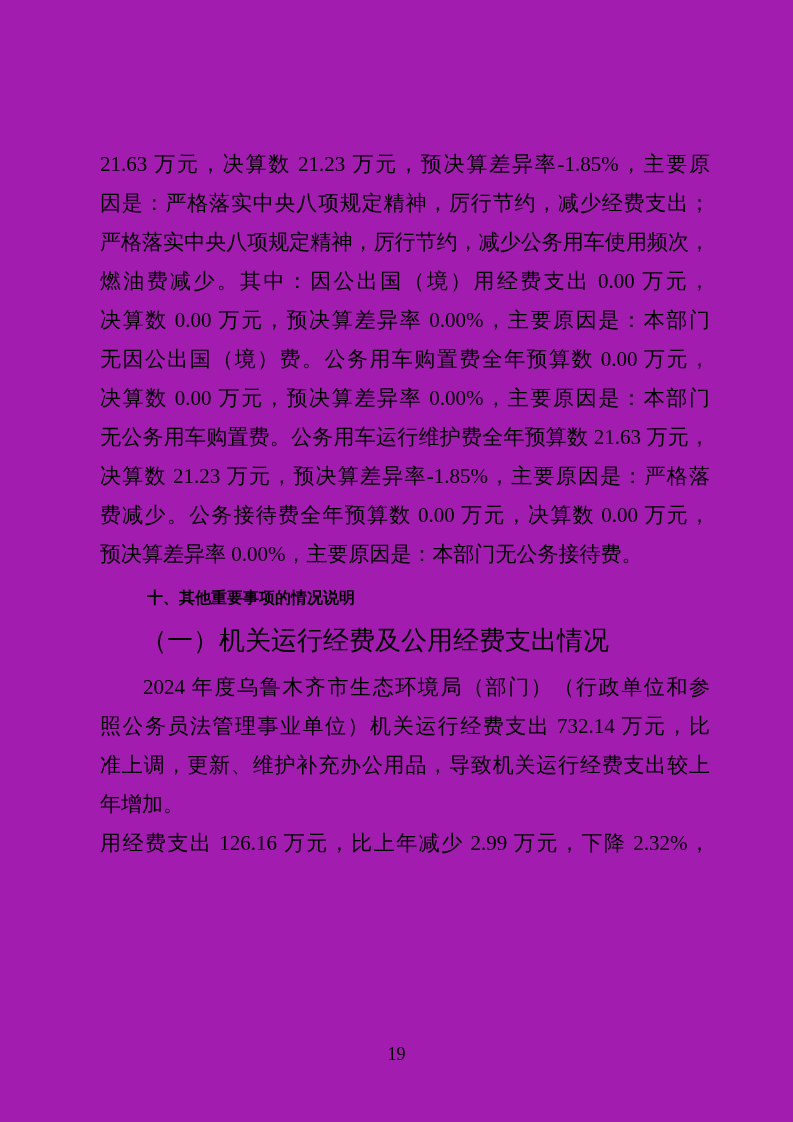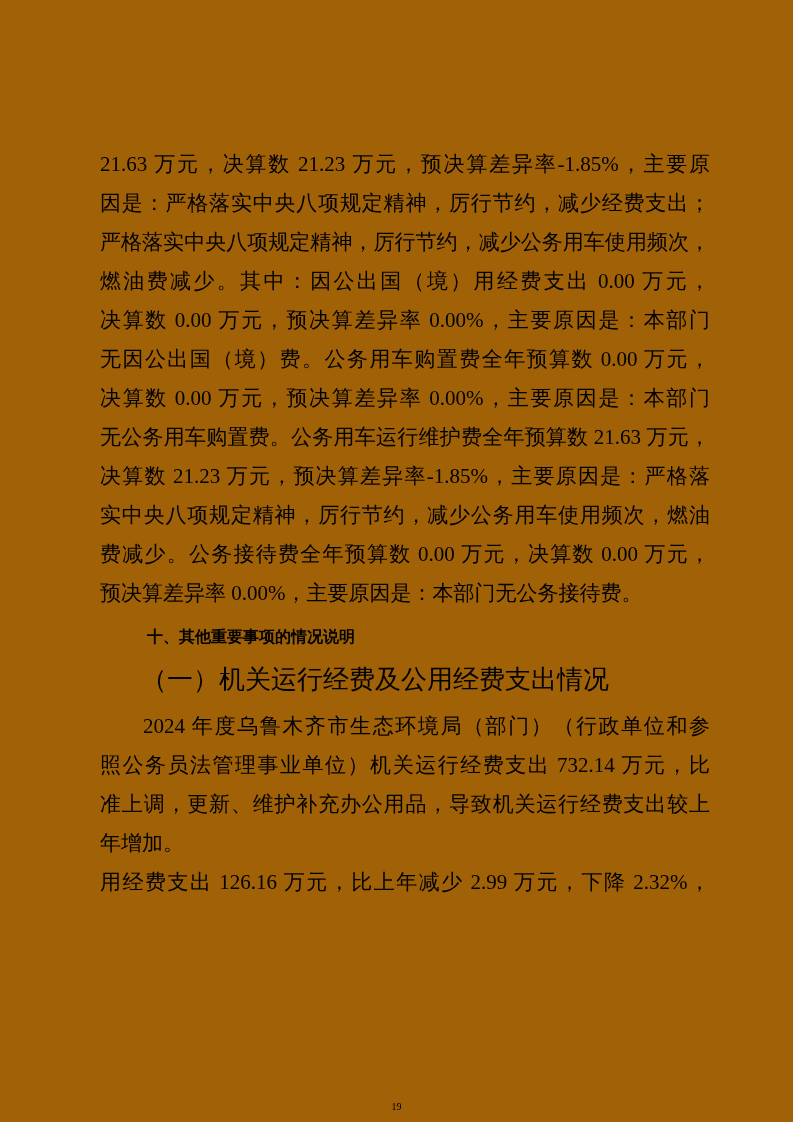--- a/index.html
+++ b/index.html
@@ -4,21 +4,21 @@
 <style>
   html, body {
     margin: 0;
     padding: 0;
     background: #ffffff;
   }
   .page {
     position: relative;
     width: 793px;
     height: 1122px;
-    background: #a16207;
+    background: #a21caf;
     overflow: hidden;
     font-family: "Liberation Serif", "DejaVu Serif", serif;
     color: #000000;
   }
   .content {
     position: absolute;
     left: 100px;
     top: 145px;
     width: 610px;
   }
@@ -55,45 +55,44 @@
     font-size: 26px;
     line-height: 39px;
     height: 39px;
     margin: 0 0 8px 0;
     text-indent: 41px;
     color: #000000;
   }
   .page-footer {
     position: absolute;
     left: 0;
-    top: 1097px;
+    top: 1044px;
     width: 100%;
     text-align: center;
     font-family: "Liberation Serif", "DejaVu Serif", serif;
-    font-size: 10px;
+    font-size: 18px;
     line-height: 20px;
     color: #000000;
   }
 </style>
 </head>
 <body>
 
 <div class="page">
   <div class="content">
 
     <div class="line j">21.63 万元，决算数 21.23 万元，预决算差异率-1.85%，主要原</div>
     <div class="line j">因是：严格落实中央八项规定精神，厉行节约，减少经费支出；</div>
     <div class="line j">严格落实中央八项规定精神，厉行节约，减少公务用车使用频次，</div>
     <div class="line j">燃油费减少。其中：因公出国（境）用经费支出 0.00 万元，</div>
     <div class="line j">决算数 0.00 万元，预决算差异率 0.00%，主要原因是：本部门</div>
     <div class="line j">无因公出国（境）费。公务用车购置费全年预算数 0.00 万元，</div>
     <div class="line j">决算数 0.00 万元，预决算差异率 0.00%，主要原因是：本部门</div>
     <div class="line j">无公务用车购置费。公务用车运行维护费全年预算数 21.63 万元，</div>
     <div class="line j">决算数 21.23 万元，预决算差异率-1.85%，主要原因是：严格落</div>
-    <div class="line j">实中央八项规定精神，厉行节约，减少公务用车使用频次，燃油</div>
     <div class="line j">费减少。公务接待费全年预算数 0.00 万元，决算数 0.00 万元，</div>
     <div class="line">预决算差异率 0.00%，主要原因是：本部门无公务接待费。</div>
 
     <h2 class="h-black">十、其他重要事项的情况说明</h2>
     <h3 class="h-kai">（一）机关运行经费及公用经费支出情况</h3>
 
     <div class="line j indent">2024 年度乌鲁木齐市生态环境局（部门）（行政单位和参</div>
     <div class="line j">照公务员法管理事业单位）机关运行经费支出 732.14 万元，比</div>
     <div class="line j">准上调，更新、维护补充办公用品，导致机关运行经费支出较上</div>
     <div class="line">年增加。</div>

